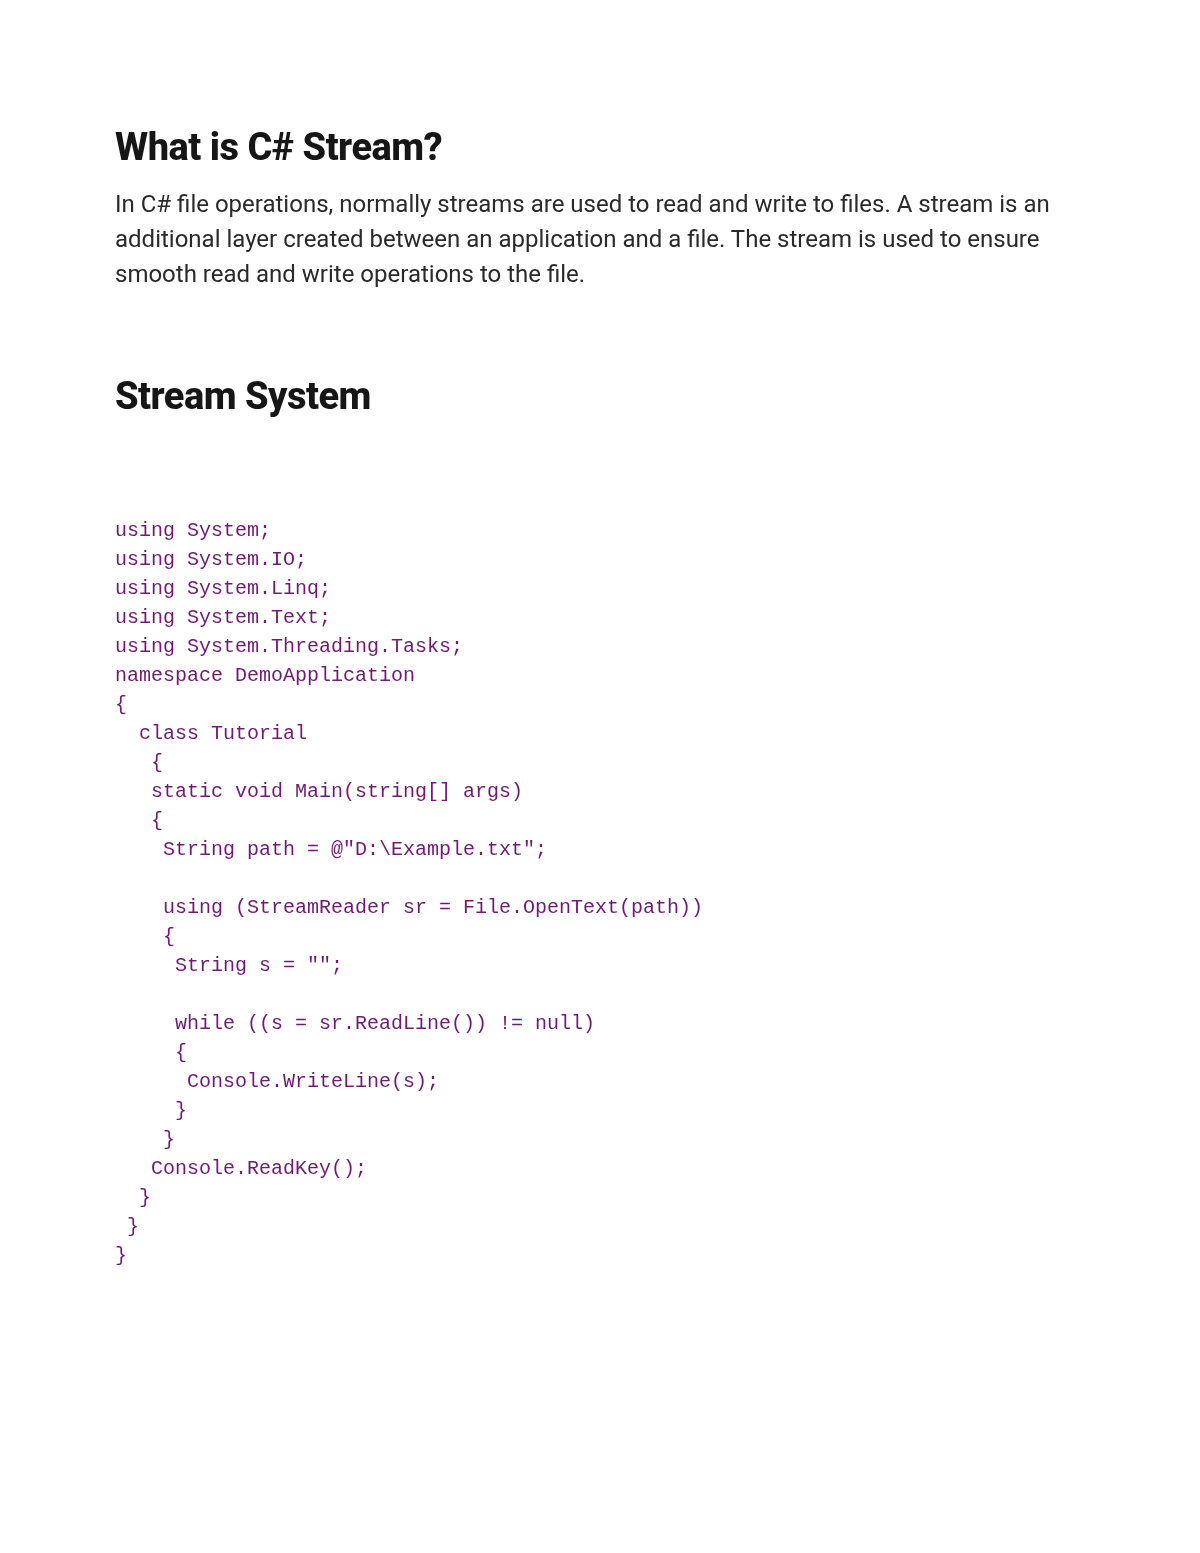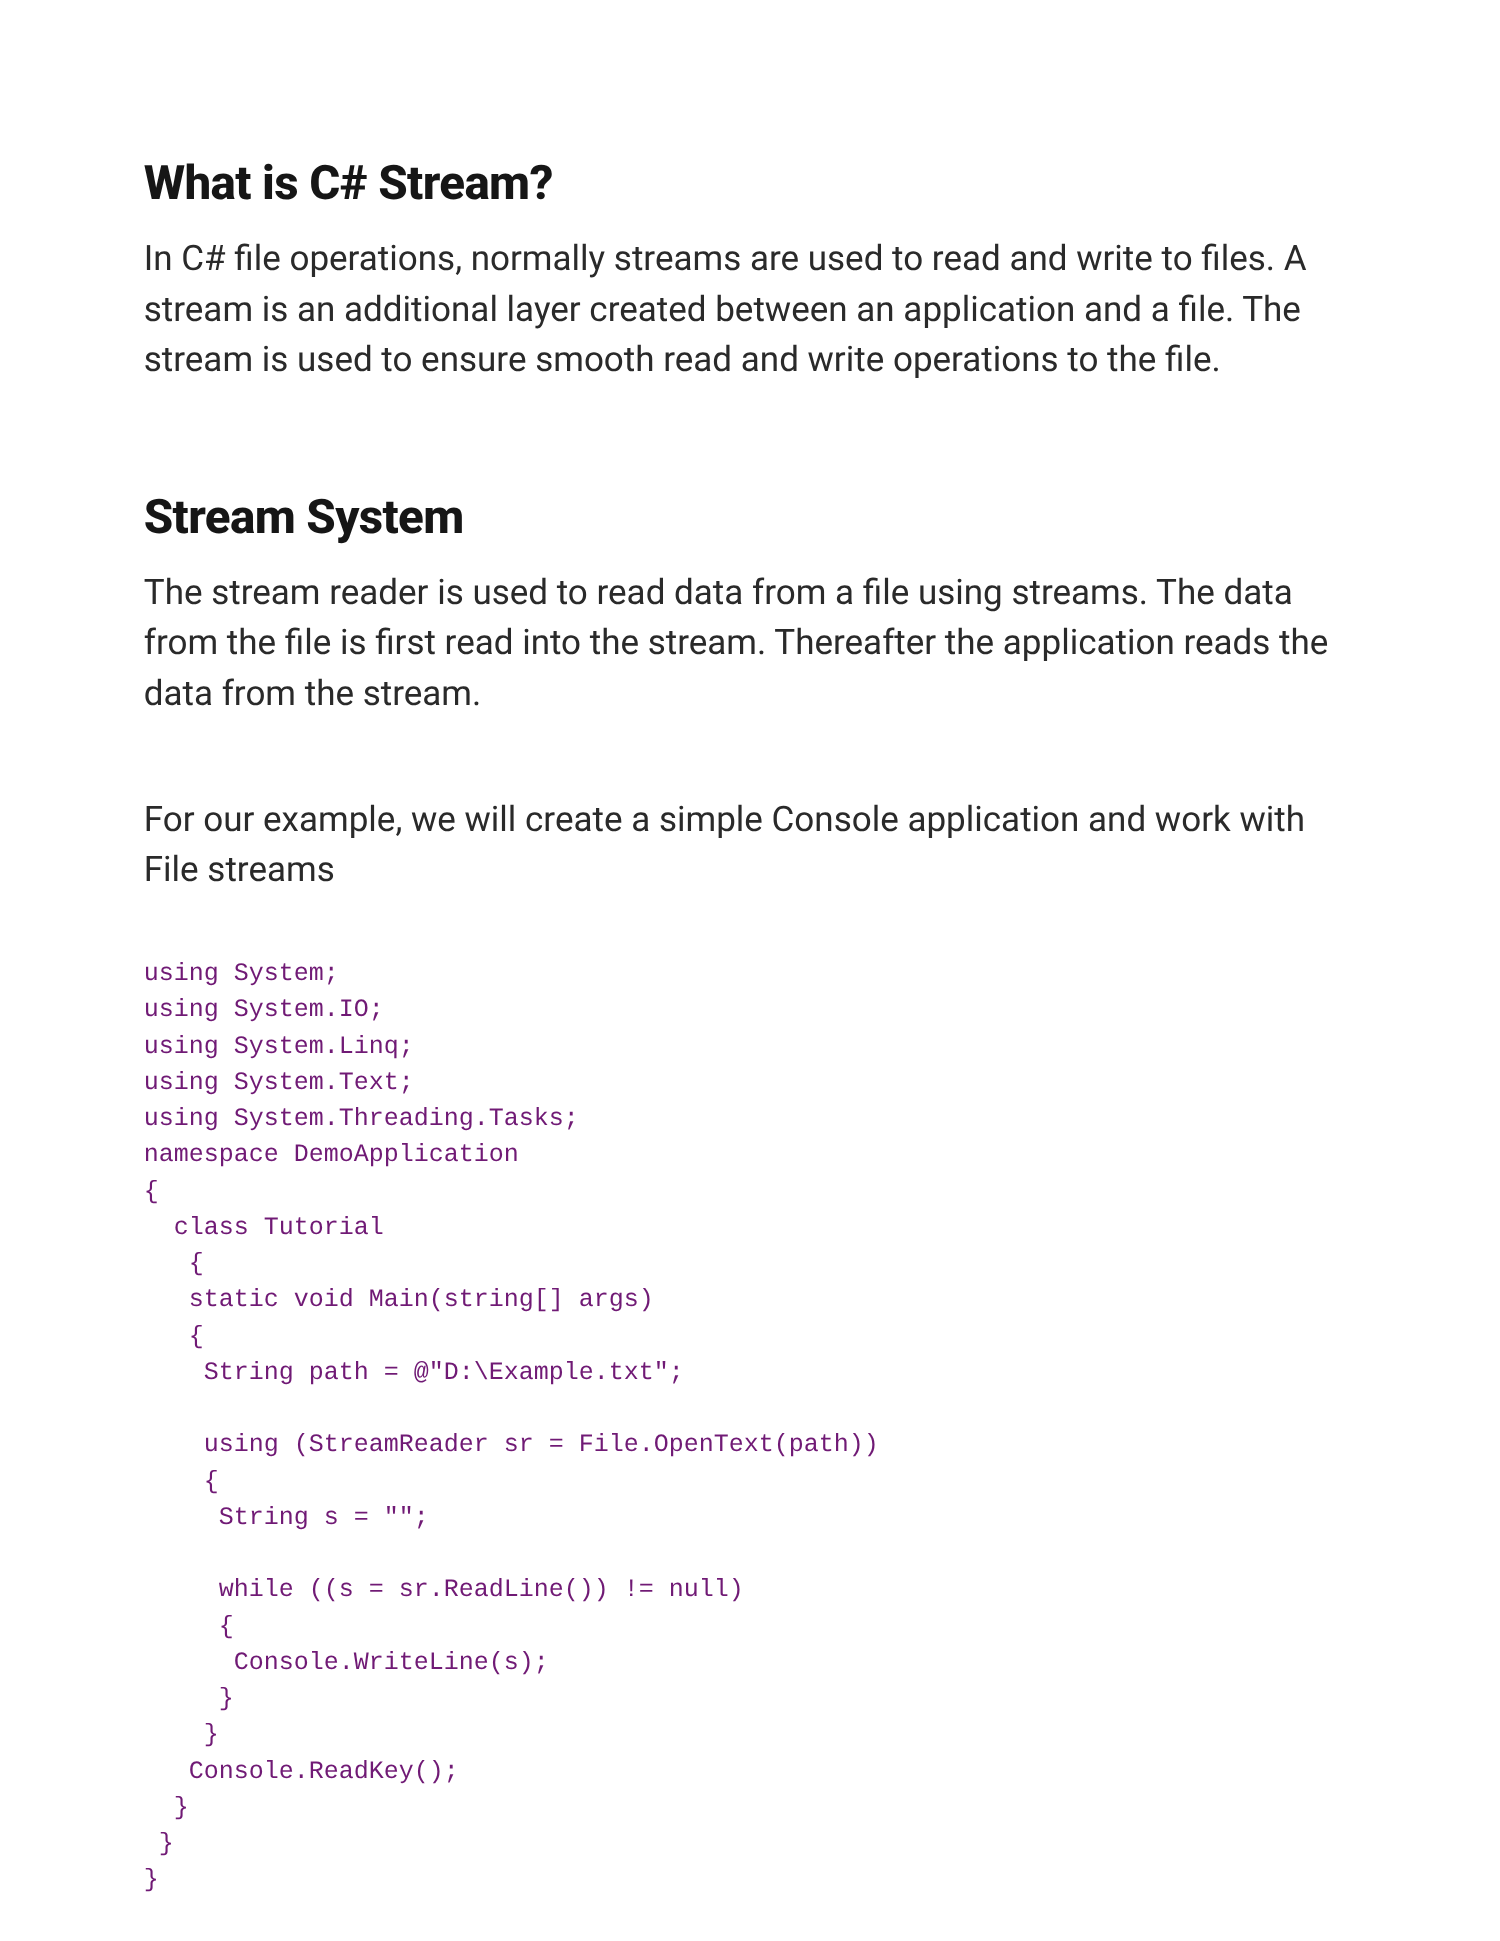--- a/index.html
+++ b/index.html
@@ -17,21 +17,21 @@
       padding: 125px 115px 100px 115px;
     }
     h2.section-heading {
       font-size: 38px;
       font-weight: 800;
       letter-spacing: -0.5px;
       color: #161616;
       margin-bottom: 18px;
     }
     p.body-text {
-      font-size: 28px;
+      font-size: 24px;
       line-height: 1.45;
       color: #2a2a2a;
       font-weight: 400;
       margin-bottom: 28px;
     }
     .section-gap {
       height: 55px;
     }
     .para-gap {
       height: 32px;
@@ -51,25 +51,23 @@
 <div class="page">
 
   <h2 class="section-heading">What is C# Stream?</h2>
 
   <p class="body-text">In C# file operations, normally streams are used to read and write to files. A stream is an additional layer created between an application and a file. The stream is used to ensure smooth read and write operations to the file.</p>
 
   <div class="section-gap"></div>
 
   <h2 class="section-heading">Stream System</h2>
 
-  <p class="body-text">The stream reader is used to read data from a file using streams. The data from the file is first read into the stream. Thereafter the application reads the data from the stream.</p>
 
   <div class="para-gap"></div>
 
-  <p class="body-text">For our example, we will create a simple Console application and work with File streams</p>
 
   <pre class="code-block">using System;
 using System.IO;
 using System.Linq;
 using System.Text;
 using System.Threading.Tasks;
 namespace DemoApplication
 {
   class Tutorial
    {

